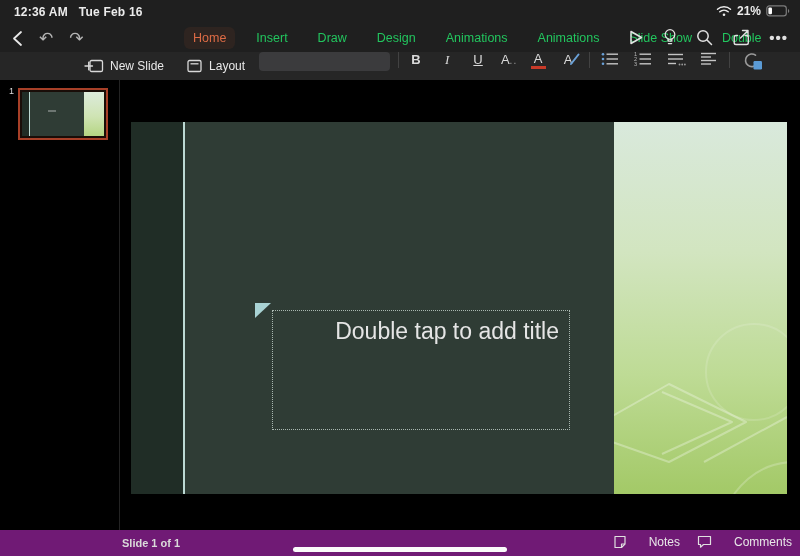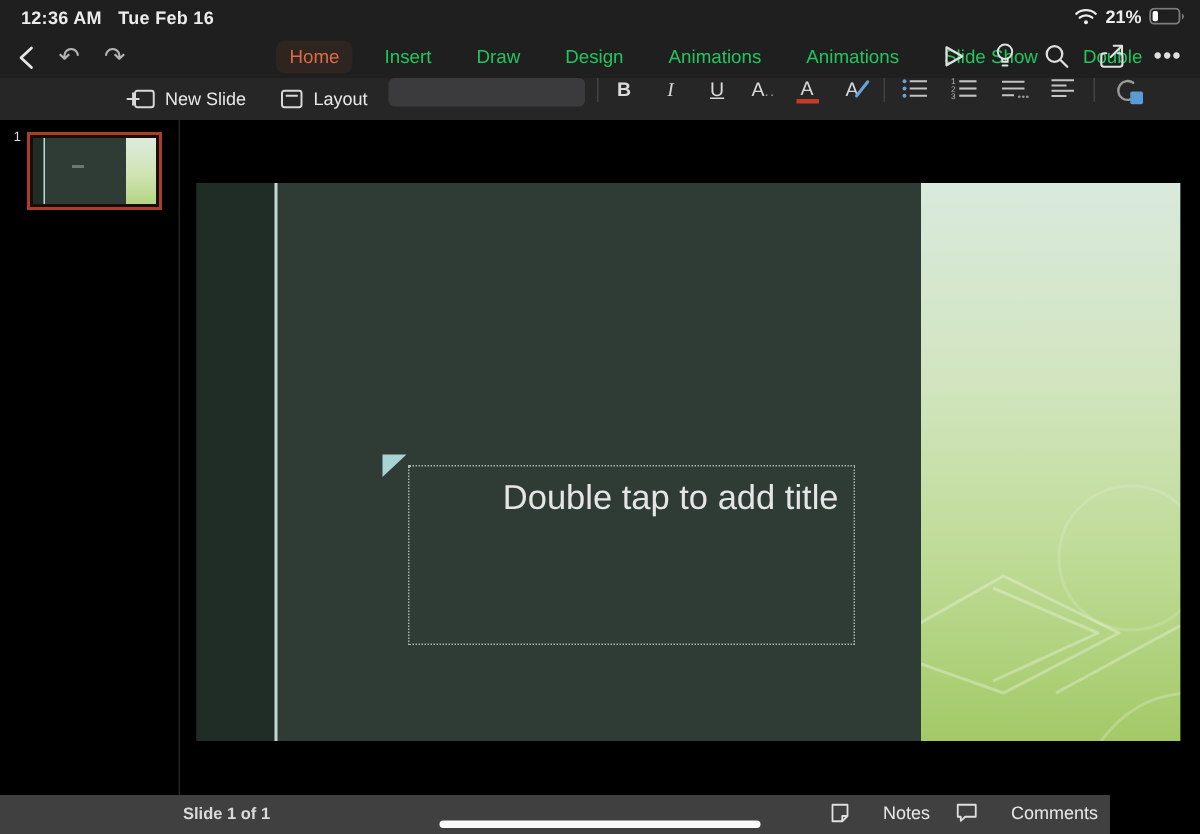--- a/index.html
+++ b/index.html
@@ -56,21 +56,21 @@
     background:linear-gradient(180deg,#d9e9dc 0%,#d2e5c0 35%,#bedb95 68%,#a3c967 100%); }
   .placeholder { position:absolute; border:1px dotted rgba(210,224,217,.75); }
   .subtitle-box { left:149px; top:121px; width:290px; height:65px; }
   .subtitle-text { position:absolute; right:8px; bottom:5px; font-size:11.5px; color:#f2f5f3; }
   .title-box { left:141px; top:188px; width:298px; height:120px; }
   .title-text { position:absolute; right:10px; top:5px; width:260px; text-align:right;
     font-size:23px; line-height:1.32; color:#e5e5e5; font-weight:400; }
   .marker-triangle { position:absolute; left:124px; top:181px; width:0; height:0;
     border-top:15px solid #a9d3d4; border-right:16px solid transparent; }
   
-  .bottombar { position:absolute; left:0; top:530px; width:740px; height:26px; background:#404040; }
+  .bottombar { position:absolute; left:0; top:530px; width:800px; height:26px; background:#701a75; }
   .slide-counter { position:absolute; left:122px; top:7px; font-size:11px; font-weight:700; color:#dadada; }
   .home-indicator { position:absolute; left:293px; bottom:4px; width:214px; height:5px; border-radius:2.5px; background:#fafafa; }
   .bottom-right { position:absolute; right:8px; top:5px; display:flex; gap:17px; }
   .br-btn { display:flex; align-items:center; gap:22px; font-size:12px; color:#e8e8e8; }
   svg { display:block; }
 </style>
 </head>
 <body>
 
 <div class="screen">

